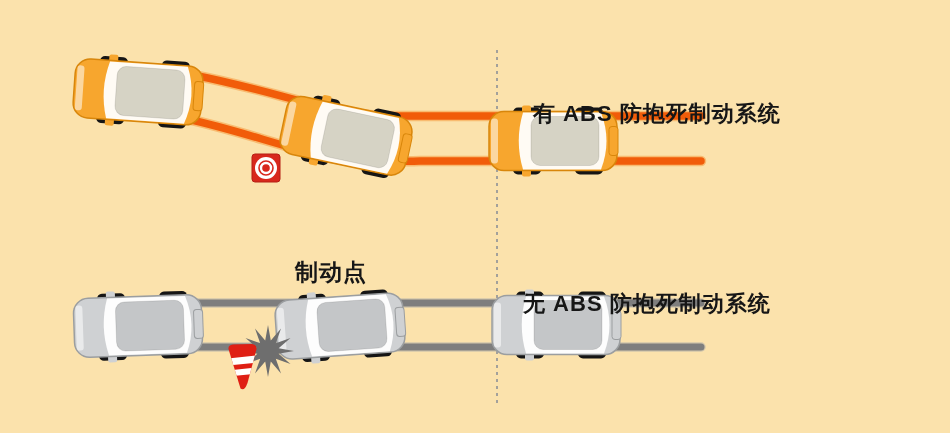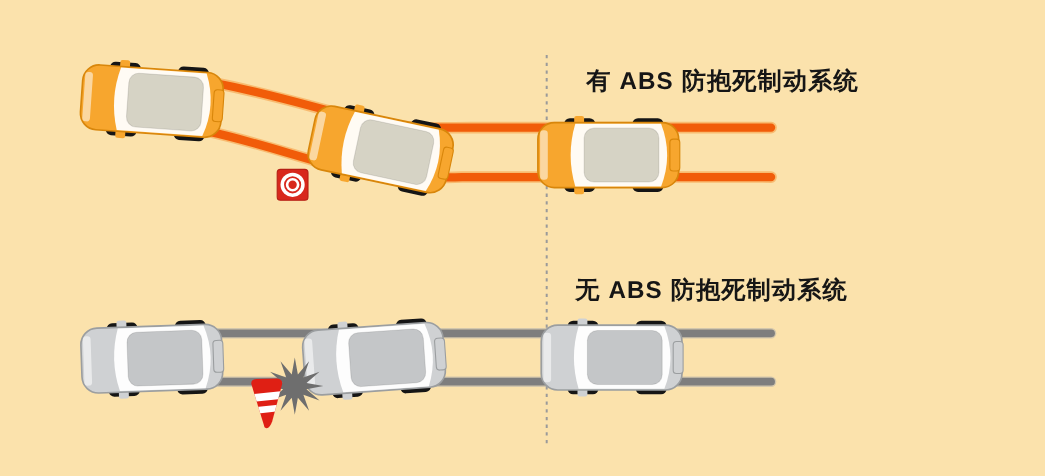--- a/index.html
+++ b/index.html
@@ -12,20 +12,21 @@
   }
   .scene-svg{position:absolute;left:0;top:0;display:block;}
   .lbl{
     position:absolute;
     font-weight:bold;
     color:var(--text,#161616);
     letter-spacing:1px;
     white-space:nowrap;
     font-size:22px;
     line-height:1;
+    margin-top:40px;
   }
   .lbl-with-abs{left:533px;top:63px;}
   .lbl-without-abs{left:523px;top:253px;}
   .lbl-braking-point{left:295px;top:221px;font-size:23px;}
 </style>
 </head>
 <body>
 
 <div class="stage">
 
@@ -92,13 +93,14 @@
     <g>
       <rect x="252" y="154" width="28" height="28" rx="3" fill="var(--bullseye-red)" stroke="#B51F15" stroke-width="1"></rect>
       <circle cx="266" cy="168" r="11" fill="#FFFFFF"></circle>
       <circle cx="266" cy="168" r="7" fill="none" stroke="var(--bullseye-red)" stroke-width="1.6"></circle>
       <circle cx="266" cy="168" r="3.8" fill="var(--bullseye-red)"></circle>
     </g>
   </svg>
 
   <div class="lbl lbl-with-abs">有 ABS 防抱死制动系统</div>
   <div class="lbl lbl-without-abs">无 ABS 防抱死制动系统</div>
+  <div class="lbl lbl-braking-point">制动点</div>
 </div>
 
 </body></html>

